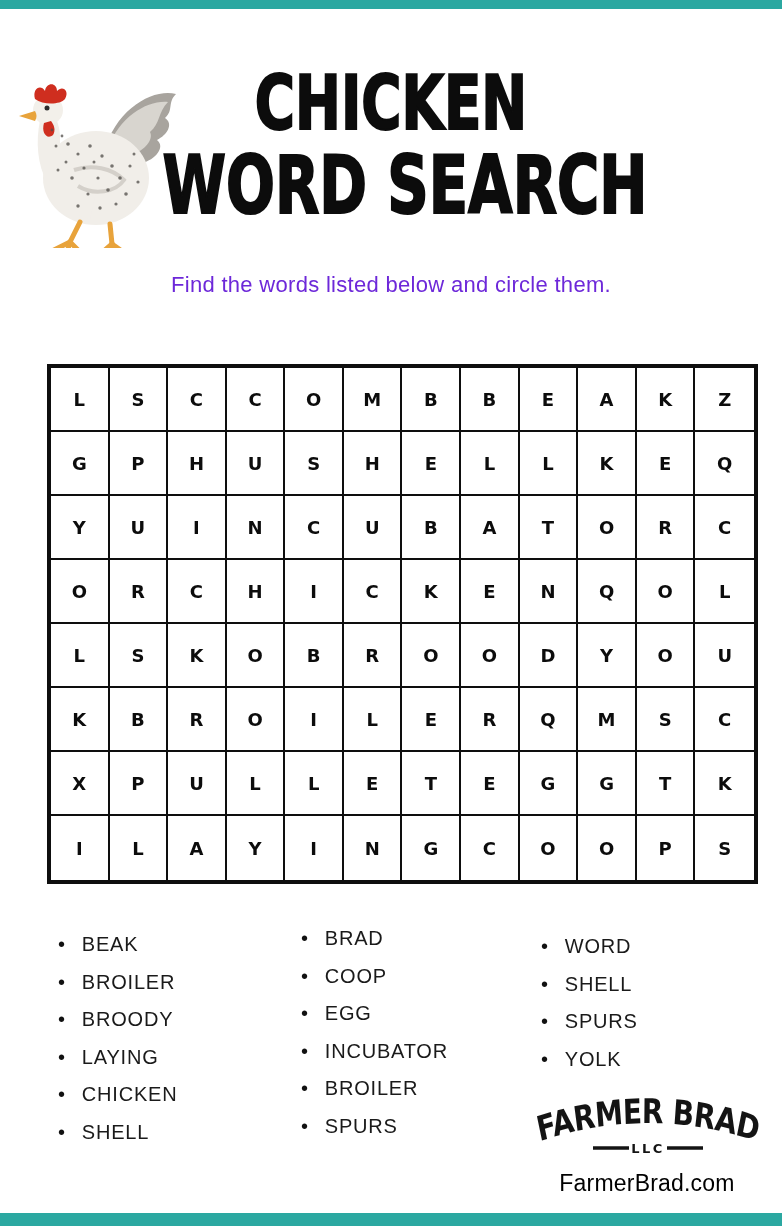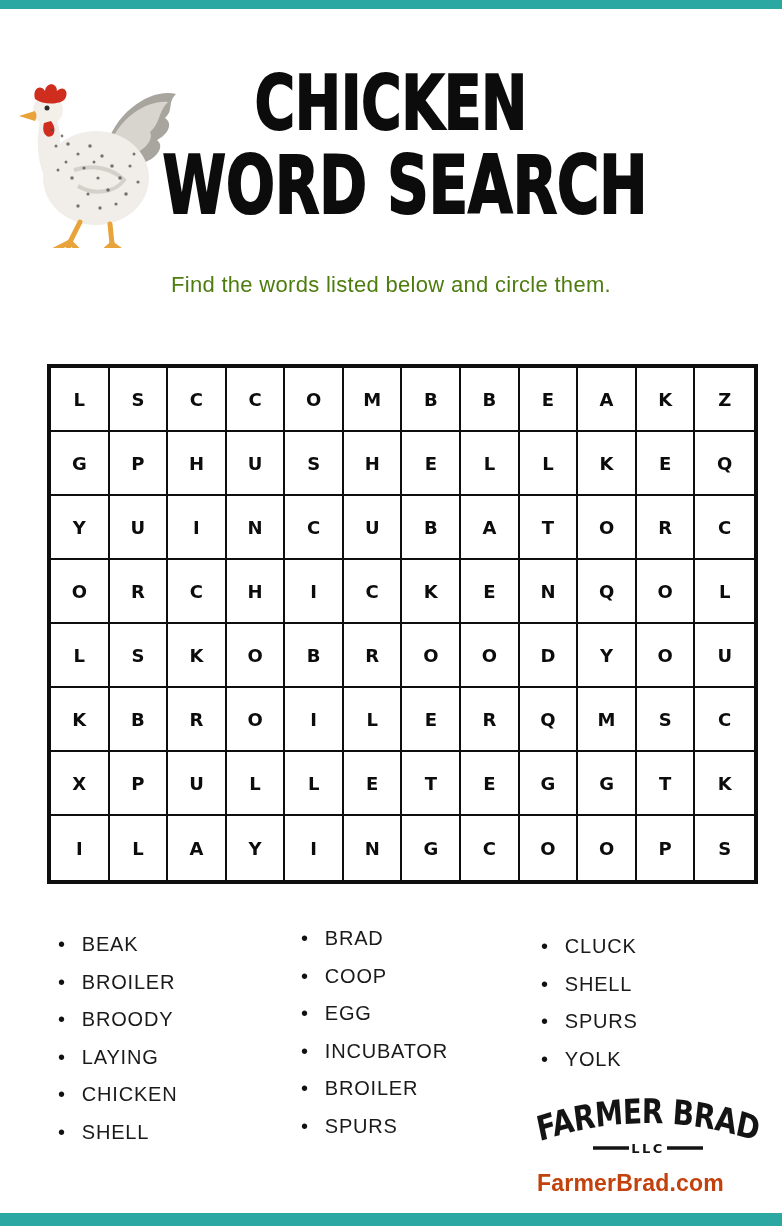--- a/index.html
+++ b/index.html
@@ -19,21 +19,21 @@
     font-family:"DejaVu Sans", sans-serif;font-weight:bold;color:#0c0c0c;
     line-height:1;white-space:nowrap;
     -webkit-text-stroke:2.2px #0c0c0c;
   }
   #title-line-1{top:66px;font-size:74px;transform:scaleX(.74);}
   #title-line-2{top:146px;left:14px;font-size:80px;transform:scaleX(.72);}
 
   
   #instructions{
     position:absolute;top:272px;left:0;width:782px;text-align:center;
-    font-size:22px;letter-spacing:.3px;color:#4d7c0f;
+    font-size:22px;letter-spacing:.3px;color:#6d28d9;
   }
 
   
   #chicken{position:absolute;left:8px;top:74px;width:176px;height:174px;}
 
   
   #grid{
     position:absolute;left:47px;top:364px;width:711px;height:520px;
     box-sizing:border-box;border:4px solid #0e0e0e;
     display:grid;grid-template-columns:repeat(12,1fr);grid-template-rows:repeat(8,1fr);
@@ -54,22 +54,22 @@
   #word-col-3{left:541px;top:936px;}
   .word-item{
     display:flex;align-items:center;height:21px;margin-bottom:16.6px;
     font-size:20px;letter-spacing:.8px;color:#1a1a1a;white-space:nowrap;
   }
   .word-item .bullet{font-size:20px;margin-right:16px;color:#111;}
 
   
   #logo{position:absolute;left:535px;top:1086px;width:226px;height:72px;}
   #website{
-    position:absolute;left:537px;top:1170px;width:220px;
-    font-size:23px;color:#c2410c;letter-spacing:.2px;font-weight:bold;
+    position:absolute;left:537px;top:1170px;width:220px;text-align:center;
+    font-size:23px;color:#000000;letter-spacing:.2px;
   }
 </style>
 </head>
 <body>
 
 <div id="bar-top" class="accent-bar" style="background: rgb(43, 168, 161);"></div>
 <div id="bar-bottom" class="accent-bar" style="background: rgb(43, 168, 161);"></div>
 
 <svg id="chicken" viewBox="0 0 176 174" xmlns="http://www.w3.org/2000/svg">
 
@@ -285,21 +285,21 @@
       <span>BROILER</span>
     </li>
     <li class="word-item">
       <span class="bullet">•</span>
       <span>SPURS</span>
     </li>
   </ul>
 <ul id="word-col-3" class="word-col">
     <li class="word-item">
       <span class="bullet">•</span>
-      <span>CLUCK</span>
+      <span>WORD</span>
     </li>
     <li class="word-item">
       <span class="bullet">•</span>
       <span>SHELL</span>
     </li>
     <li class="word-item">
       <span class="bullet">•</span>
       <span>SPURS</span>
     </li>
     <li class="word-item">

